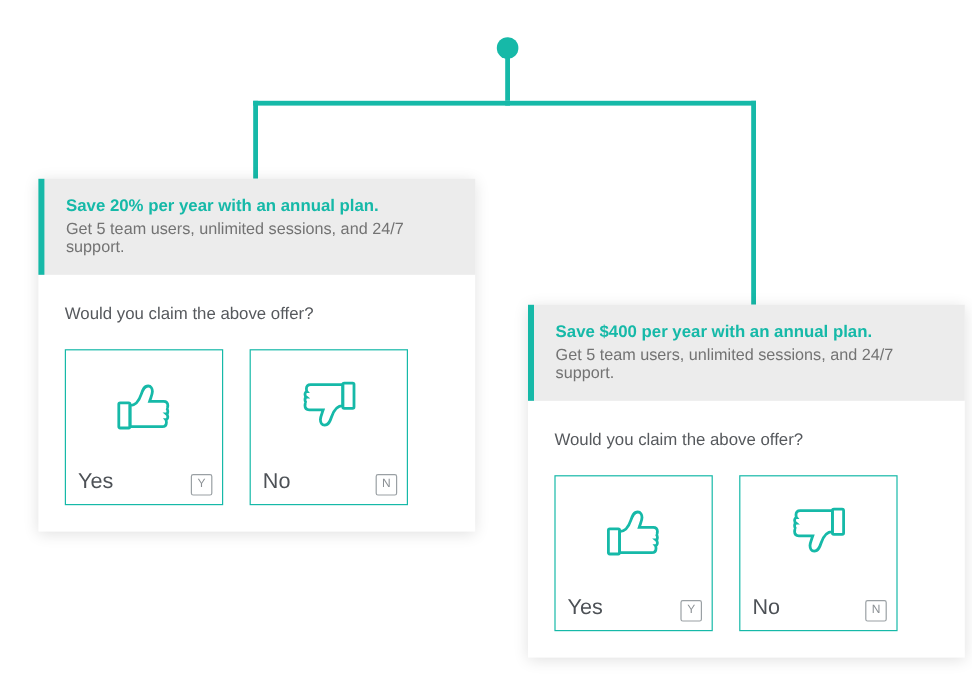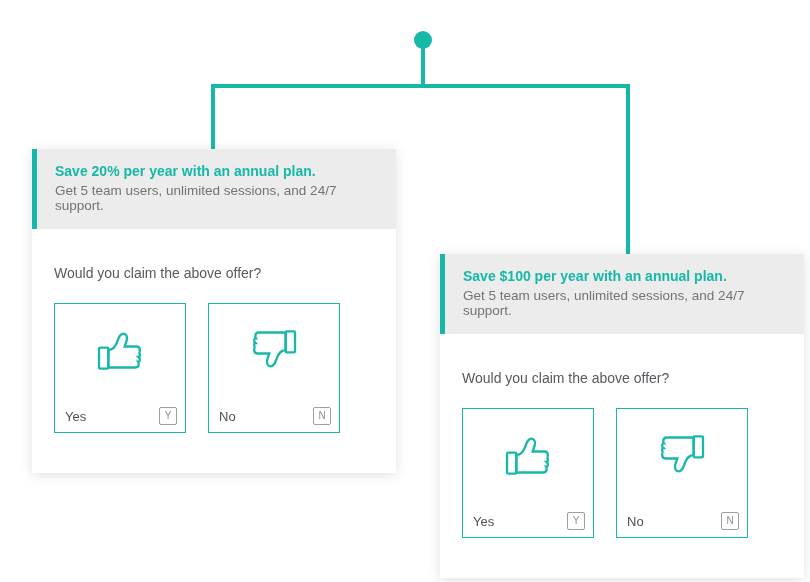--- a/index.html
+++ b/index.html
@@ -14,26 +14,26 @@
   .drop{position:absolute;width:4px;background:#16b9a8;}
   .drop.left{left:211px;top:84px;height:65px;}
   .drop.right{left:626px;top:84px;height:170px;}
   
   .card{position:absolute;width:364px;background:#fff;box-shadow:0 2px 12px rgba(0,0,0,.12);}
   .card.a{left:32px;top:149px;}
   .card.b{left:440px;top:254px;}
   .offer{background:#ececec;border-left:5px solid #16b9a8;padding:14px 18px 16px;}
   .offer .headline{color:#16b9a8;font-weight:600;font-size:14px;margin-bottom:4px;}
   .offer .sub{color:#737373;font-size:13.5px;}
-  .body{padding:24px 22px 40px;margin-top:12px;}
+  .body{padding:24px 22px 22px;}
   .question{color:#56595d;font-size:14px;margin-bottom:22px;}
   .choices{display:flex;gap:22px;}
   .choice{width:130px;height:128px;border:1px solid #16b9a8;position:relative;background:#fff;cursor:pointer;}
   .iconwrap{position:absolute;left:0;right:0;top:18px;display:flex;justify-content:center;}
-  .label{position:absolute;left:10px;bottom:8px;font-size:13px;color:#4d5156;}
+  .label{position:absolute;left:10px;bottom:8px;font-size:18px;color:#4d5156;}
   .key{position:absolute;right:8px;bottom:7px;width:16px;height:16px;border:1px solid #9aa0a4;border-radius:2px;font-size:10px;line-height:16px;text-align:center;color:#8b9094;}
   svg{display:block;}
 </style>
 </head>
 <body>
 
 <div class="stage">
 
   <div class="tree">
     <div class="node"></div>
@@ -71,21 +71,21 @@
           </div>
           <div class="label">No</div>
           <div class="key">N</div>
         </div>
       </div>
     </div>
   </div>
 
   <div class="card b">
     <div class="offer">
-      <div class="headline">Save $100 per year with an annual plan.</div>
+      <div class="headline">Save $400 per year with an annual plan.</div>
       <div class="sub">Get 5 team users, unlimited sessions, and 24/7 support.</div>
     </div>
     <div class="body">
       <div class="question">Would you claim the above offer?</div>
       <div class="choices">
         <div class="choice">
           <div class="iconwrap">
             <svg width="56" height="56" viewBox="0 0 48 48" fill="none" stroke="#16b9a8" stroke-width="2">
               <rect x="6" y="22" width="8" height="18" rx="1"></rect>
               <path d="M14 24c3 0 6-2 8-8 1-3 2-6 5-6 2 0 3 2 3 4 0 2-1 4-2 7h10c2 0 3 1 3 3 0 1-.4 2-1 2 1 .5 1 1 1 2 0 1-.5 2-1 2 .6.5 1 1 1 2 0 1-.6 2-1.4 2 .4.5.4 1 .4 2 0 2-1 3-3 3H14V24z"></path>

